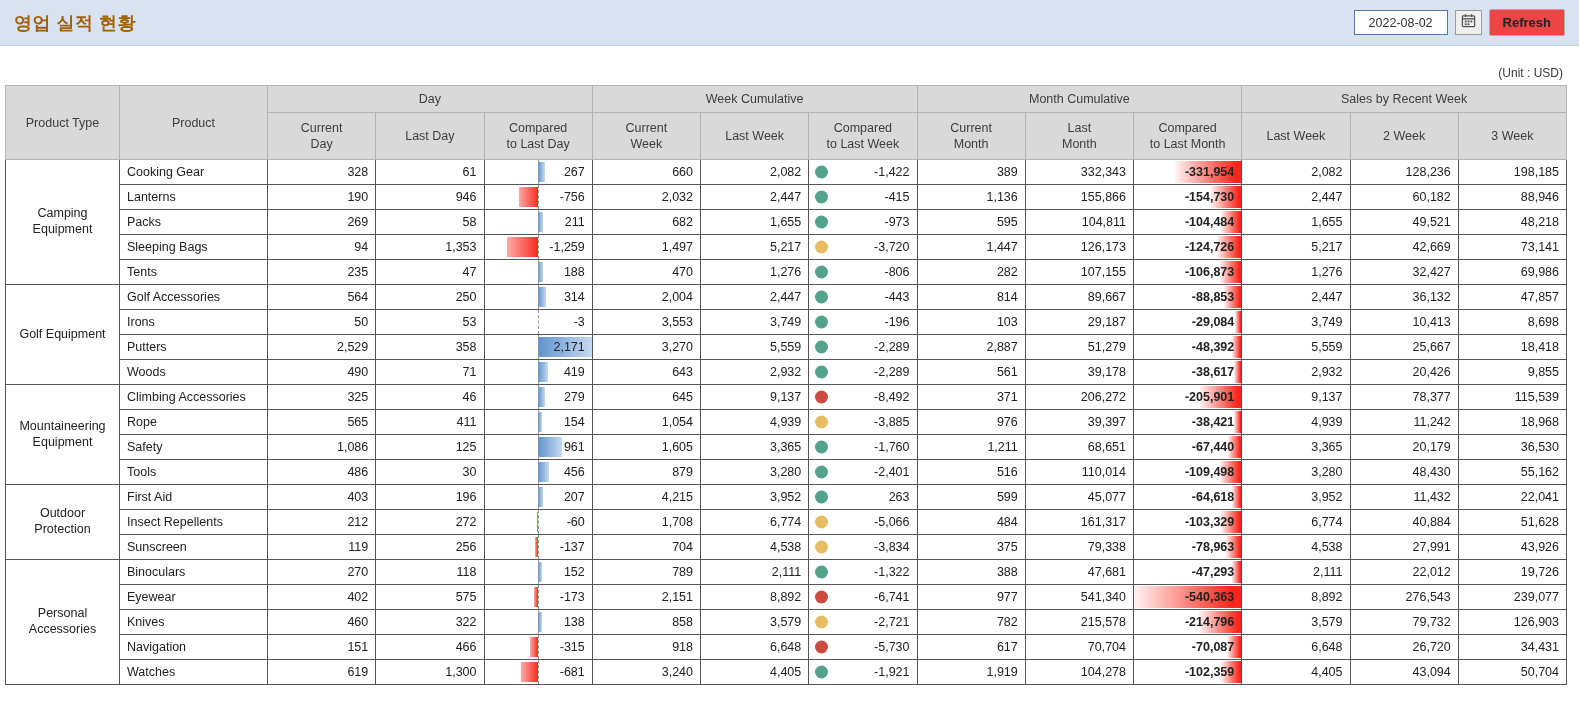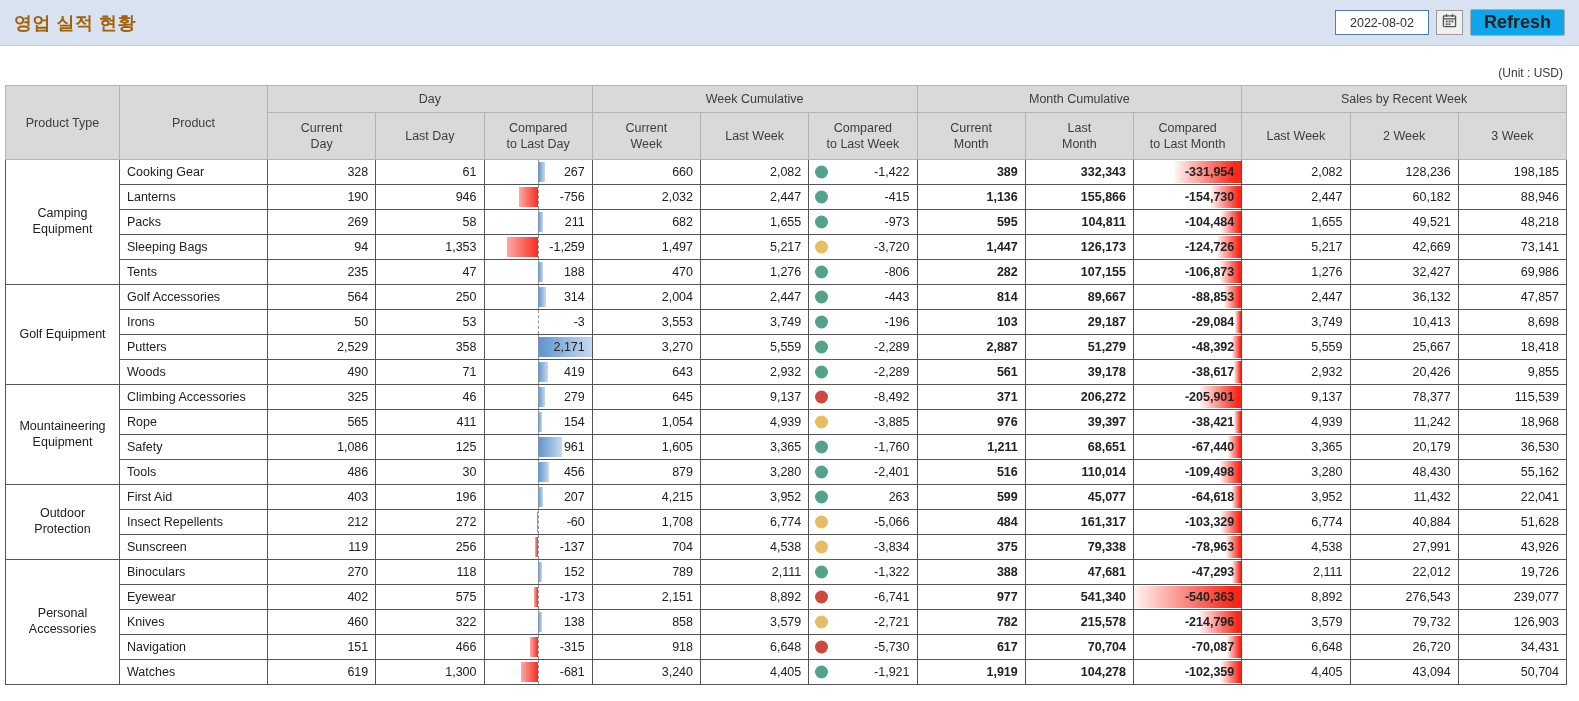--- a/index.html
+++ b/index.html
@@ -19,22 +19,22 @@
   .date-box {
     width:94px; height:25px; background:#fff; border:1px solid #4a7ebb;
     display:flex; align-items:center; justify-content:center;
     font-size:12.5px; color:#333; cursor:pointer;
   }
   .cal-btn {
     width:27px; height:25px; background:#f0f0f0; border:1px solid #9b9b9b;
     display:flex; align-items:center; justify-content:center; cursor:pointer;
   }
   .refresh-btn {
-    height:27px; padding:0 13px; background:#0ea5e9; border:1px solid #ababab;
-    border-radius:2px; font-size:18px; font-weight:bold; color:#222; cursor:pointer;
+    height:27px; padding:0 13px; background:#ef4444; border:1px solid #ababab;
+    border-radius:2px; font-size:13px; font-weight:bold; color:#222; cursor:pointer;
     font-family:"Liberation Sans", sans-serif;
   }
   
   .unit-row { text-align:right; padding:20px 16px 5px 0; font-size:12px; color:#3b3b3b;border-radius:8px; }
   
   table.sales {
     border-collapse:collapse; table-layout:fixed;
     width:1562px; margin:0 0 0 5px;
     font-size:12.5px;
   }
@@ -48,21 +48,21 @@
   th.span-th  { font-size:13px; }
   table.sales tbody td {
     border:1px solid #555; height:25px; padding:0 7px;
     vertical-align:middle; background:#fff; color:#222;
   }
   td.type {
     background:#f2f2f2; text-align:center; color:#333; padding:0 8px; line-height:1.25;
   }
   td.product { background:#f2f2f2; text-align:left; color:#333; }
   td.num { text-align:right; font-variant-numeric:tabular-nums; }
-  td.month { background:#fbe5d6; font-weight:bold; color:#1a1a1a; }
+  td.month { background:#fbe5d6; font-weight:normal; color:#1a1a1a; }
   
   td.cmp-day { position:relative; }
   td.cmp-day::after {
     content:""; position:absolute; left:50%; top:0; bottom:0;
     border-left:1px dashed #949494; z-index:1;
   }
   .bar { position:absolute; top:2px; bottom:2px; z-index:0; }
   .bar.pos { left:50%; background:linear-gradient(to right,#5f93cd,#c6daf1); }
   .bar.neg { right:50%; background:linear-gradient(to left,#f92b21,#fcaba6); }
   

